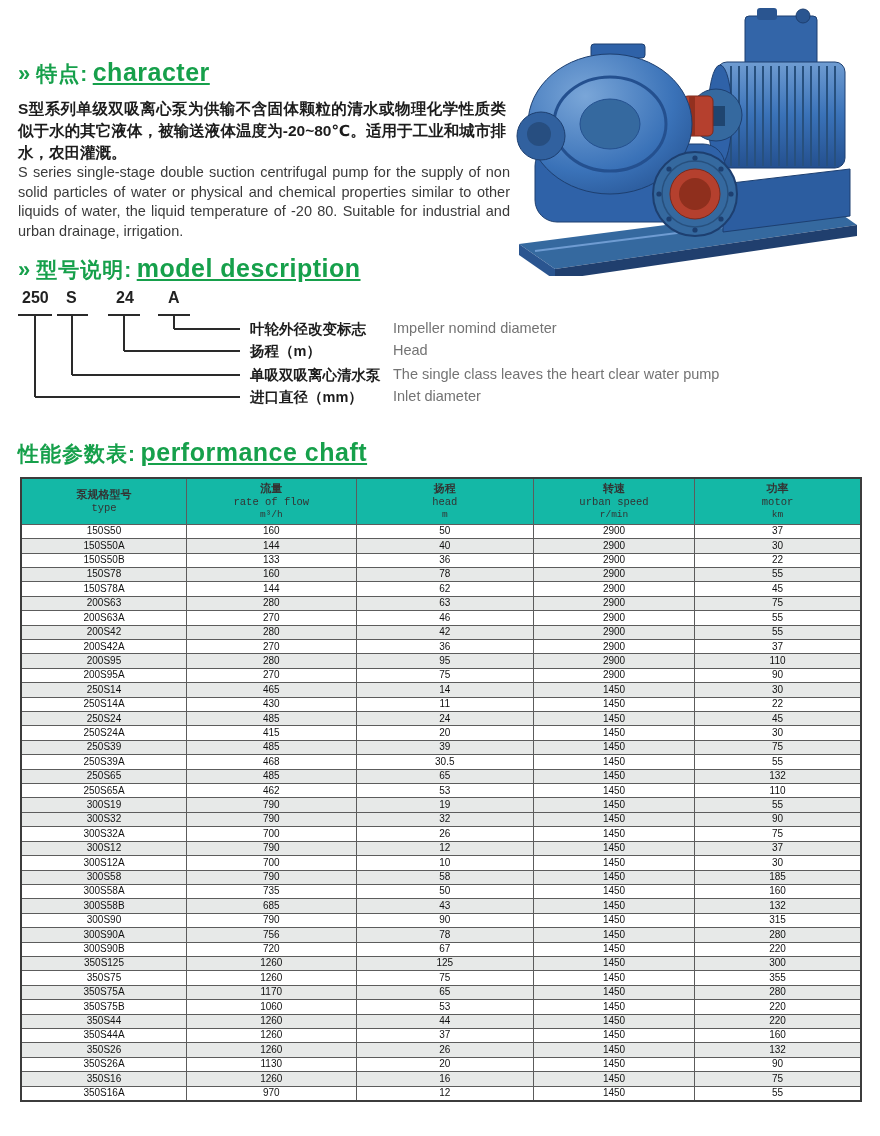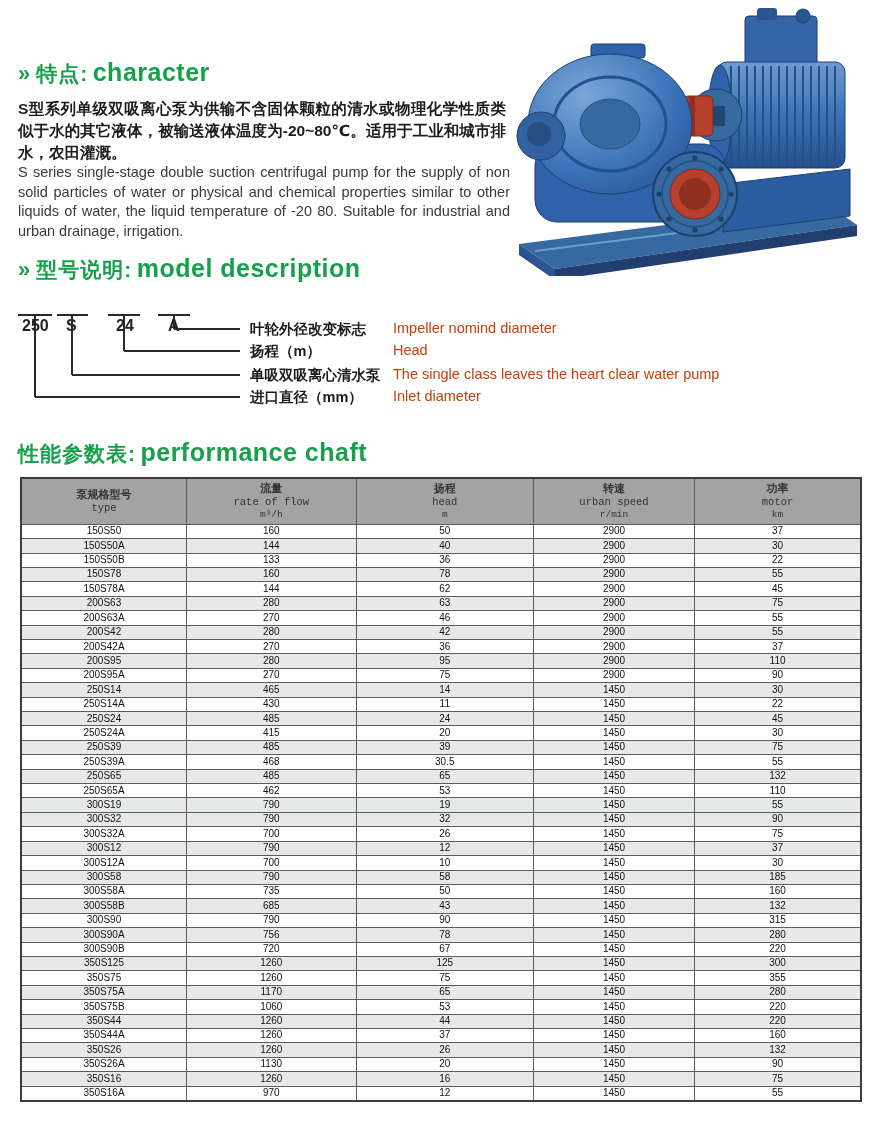--- a/index.html
+++ b/index.html
@@ -3,21 +3,21 @@
 <meta charset="utf-8">
 <style>
   * { margin:0; padding:0; box-sizing:border-box; }
   html,body { width:880px; height:1136px; background:#ffffff; overflow:hidden;
               font-family:"Liberation Sans","DejaVu Sans",sans-serif; color:#222; }
   .page { position:relative; width:880px; height:1136px; background:#fff; }
 
   
   .sec-head { position:absolute; left:18px; white-space:nowrap; color:#16a04b; }
   .sec-head .zh { font-weight:bold; font-size:21px; letter-spacing:1px; }
-  .sec-head .en { font-size:25px; font-weight:bold; letter-spacing:0.5px; }
+  .sec-head .en { font-size:25px; font-weight:bold; letter-spacing:0.5px;text-decoration:underline; }
   .sec-head .marker { font-size:22px; font-weight:bold; margin-right:6px; }
 
   #head-character   { top:58px; }
   #head-model       { top:254px; }
   #head-performance { top:438px; }
 
   
   .para-zh { position:absolute; left:18px; top:98px; width:488px;
              font-weight:bold; font-size:15.5px; line-height:1.42; color:#1c1c1c;
              text-align:justify; }
@@ -25,30 +25,30 @@
              font-size:14.5px; line-height:1.35; color:#3a3a3a; text-align:justify; }
 
   
   .pump-wrap { position:absolute; left:505px; top:4px; width:372px; height:272px; }
   .pump-wrap svg { width:100%; height:100%; }
 
   
   .diagram { position:absolute; left:0; top:285px; width:880px; height:145px; }
   .diagram svg.lines { position:absolute; left:0; top:0; width:880px; height:145px; }
   .code-part { position:absolute; top:4px; font-size:16px; font-weight:bold; color:#222;
-               font-family:"Liberation Sans","DejaVu Sans",sans-serif;margin-top:28px; }
+               font-family:"Liberation Sans","DejaVu Sans",sans-serif; }
   .dg-row { position:absolute; left:250px; width:620px; display:flex; }
   .dg-row .zh { width:135px; font-size:14.5px; font-weight:bold; color:#1c1c1c; white-space:nowrap; }
-  .dg-row .en { margin-left:8px; font-size:14.5px; color:#c2410c; white-space:nowrap; }
+  .dg-row .en { margin-left:8px; font-size:14.5px; color:#737373; white-space:nowrap; }
 
   
   .perf-table { position:absolute; left:20px; top:477px; width:842px;
                 border-collapse:collapse; table-layout:fixed; }
   .perf-table th, .perf-table td { border:1px solid #5c5c5c; text-align:center; vertical-align:middle; }
-  .perf-table thead th { background:#a3a3a3; font-weight:normal; padding:3px 10px; height:43px; }
+  .perf-table thead th { background:#14b8a6; font-weight:normal; padding:3px 10px; height:43px; }
   .perf-table thead .h-zh  { display:block; font-size:11px; font-weight:bold; color:#333; line-height:1.25; }
   .perf-table thead .h-en  { display:block; font-size:10.5px; color:#333; line-height:1.25;
                              font-family:"Liberation Mono","DejaVu Sans Mono",monospace; }
   .perf-table thead .h-unit{ display:block; font-size:9.5px; color:#333; line-height:1.25;
                              font-family:"Liberation Mono","DejaVu Sans Mono",monospace; }
   .perf-table tbody td { font-size:10px; line-height:12.4px; padding:0.5px 4px; color:#111; background:#fff; }
   .perf-table tbody tr.alt td { background:#e7e9e8; }
   .perf-table { border:2px solid #3c3c3c; }
   .col-1{width:19.7%;} .col-2{width:20.2%;} .col-3{width:21.1%;} .col-4{width:19.2%;} .col-5{width:19.8%;}
 </style>

